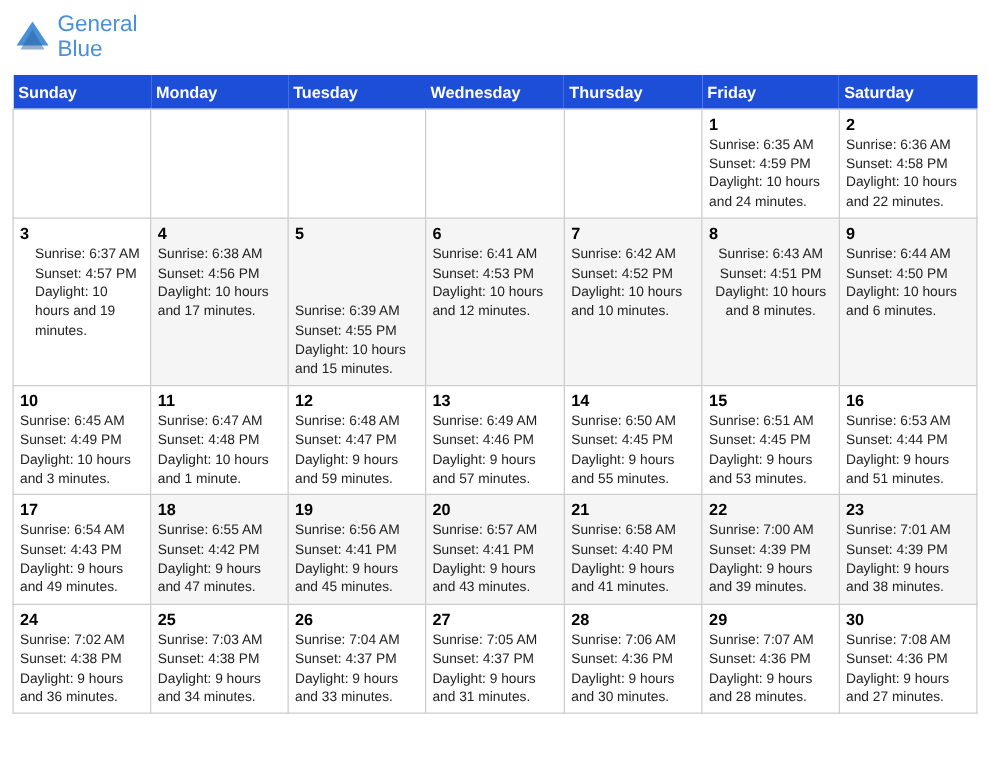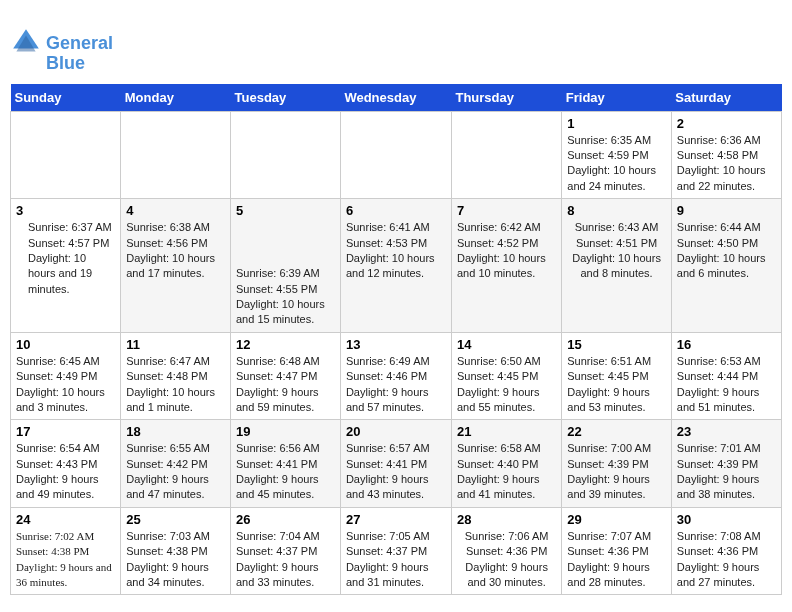--- a/index.html
+++ b/index.html
@@ -16,24 +16,23 @@
       justify-content: space-between;
       margin-bottom: 10px;
     }
     .logo {
       display: flex;
       align-items: center;
       gap: 4px;
     }
     .logo-text {
       font-size: 18px;
-      font-weight: bold;
+      font-weight: normal;
       color: #1a1a1a;
       line-height: 1.1;
-      margin-top: 24px;
     }
     .logo-text span {
       color: #4a90d9;
     }
     .logo-icon {
       width: 32px;
       height: 32px;
     }
     .title-block {
       text-align: right;
@@ -265,21 +264,21 @@
         <td>
           <div class="day-num">23</div>
           <div class="day-info" style="white-space: pre-line;">Sunrise: 7:01 AM
 Sunset: 4:39 PM
 Daylight: 9 hours and 38 minutes.</div>
         </td>
       </tr>
       <tr class="row-odd">
         <td>
           <div class="day-num">24</div>
-          <div class="day-info" style="white-space: pre-line; font-family: Liberation Serif, serif;">Sunrise: 7:02 AM
+          <div class="day-info" style="white-space: pre-line;">Sunrise: 7:02 AM
 Sunset: 4:38 PM
 Daylight: 9 hours and 36 minutes.</div>
         </td>
         <td>
           <div class="day-num">25</div>
           <div class="day-info" style="white-space: pre-line;">Sunrise: 7:03 AM
 Sunset: 4:38 PM
 Daylight: 9 hours and 34 minutes.</div>
         </td>
         <td>
@@ -289,21 +288,21 @@
 Daylight: 9 hours and 33 minutes.</div>
         </td>
         <td>
           <div class="day-num">27</div>
           <div class="day-info" style="white-space: pre-line;">Sunrise: 7:05 AM
 Sunset: 4:37 PM
 Daylight: 9 hours and 31 minutes.</div>
         </td>
         <td>
           <div class="day-num">28</div>
-          <div class="day-info" style="white-space: pre-line; text-align: center;">Sunrise: 7:06 AM
+          <div class="day-info" style="white-space: pre-line;">Sunrise: 7:06 AM
 Sunset: 4:36 PM
 Daylight: 9 hours and 30 minutes.</div>
         </td>
         <td>
           <div class="day-num">29</div>
           <div class="day-info" style="white-space: pre-line;">Sunrise: 7:07 AM
 Sunset: 4:36 PM
 Daylight: 9 hours and 28 minutes.</div>
         </td>
         <td>

